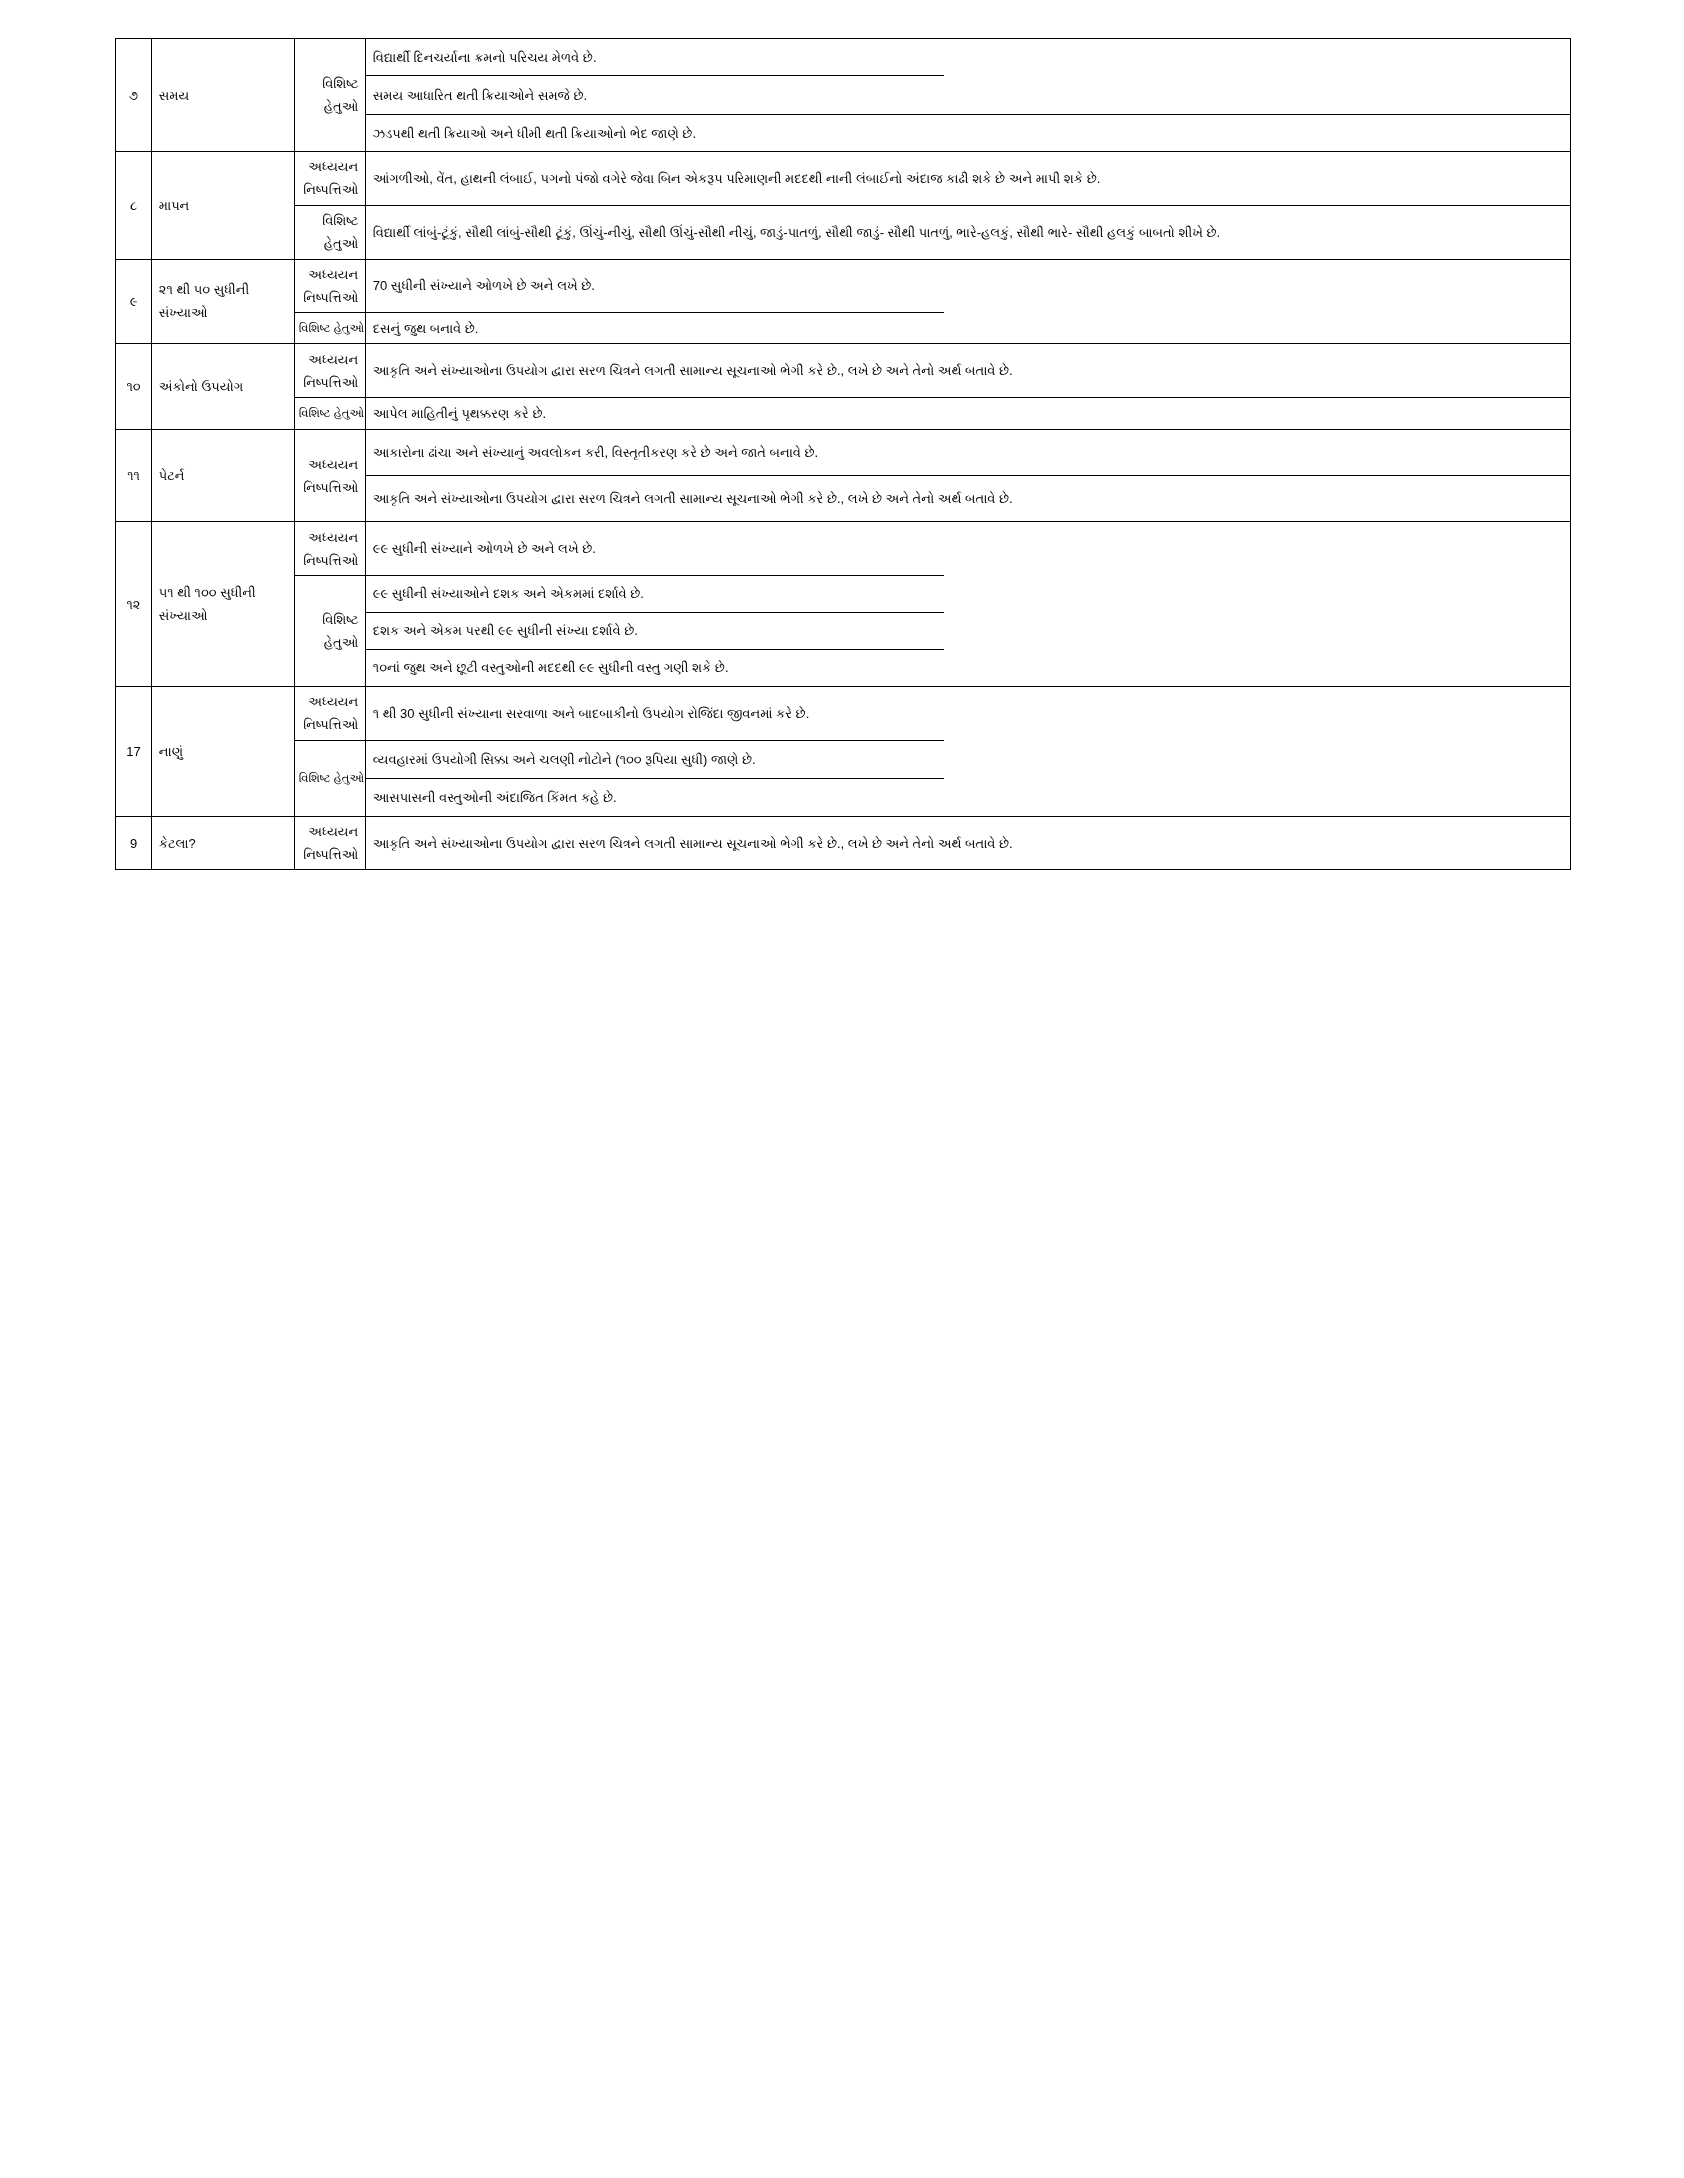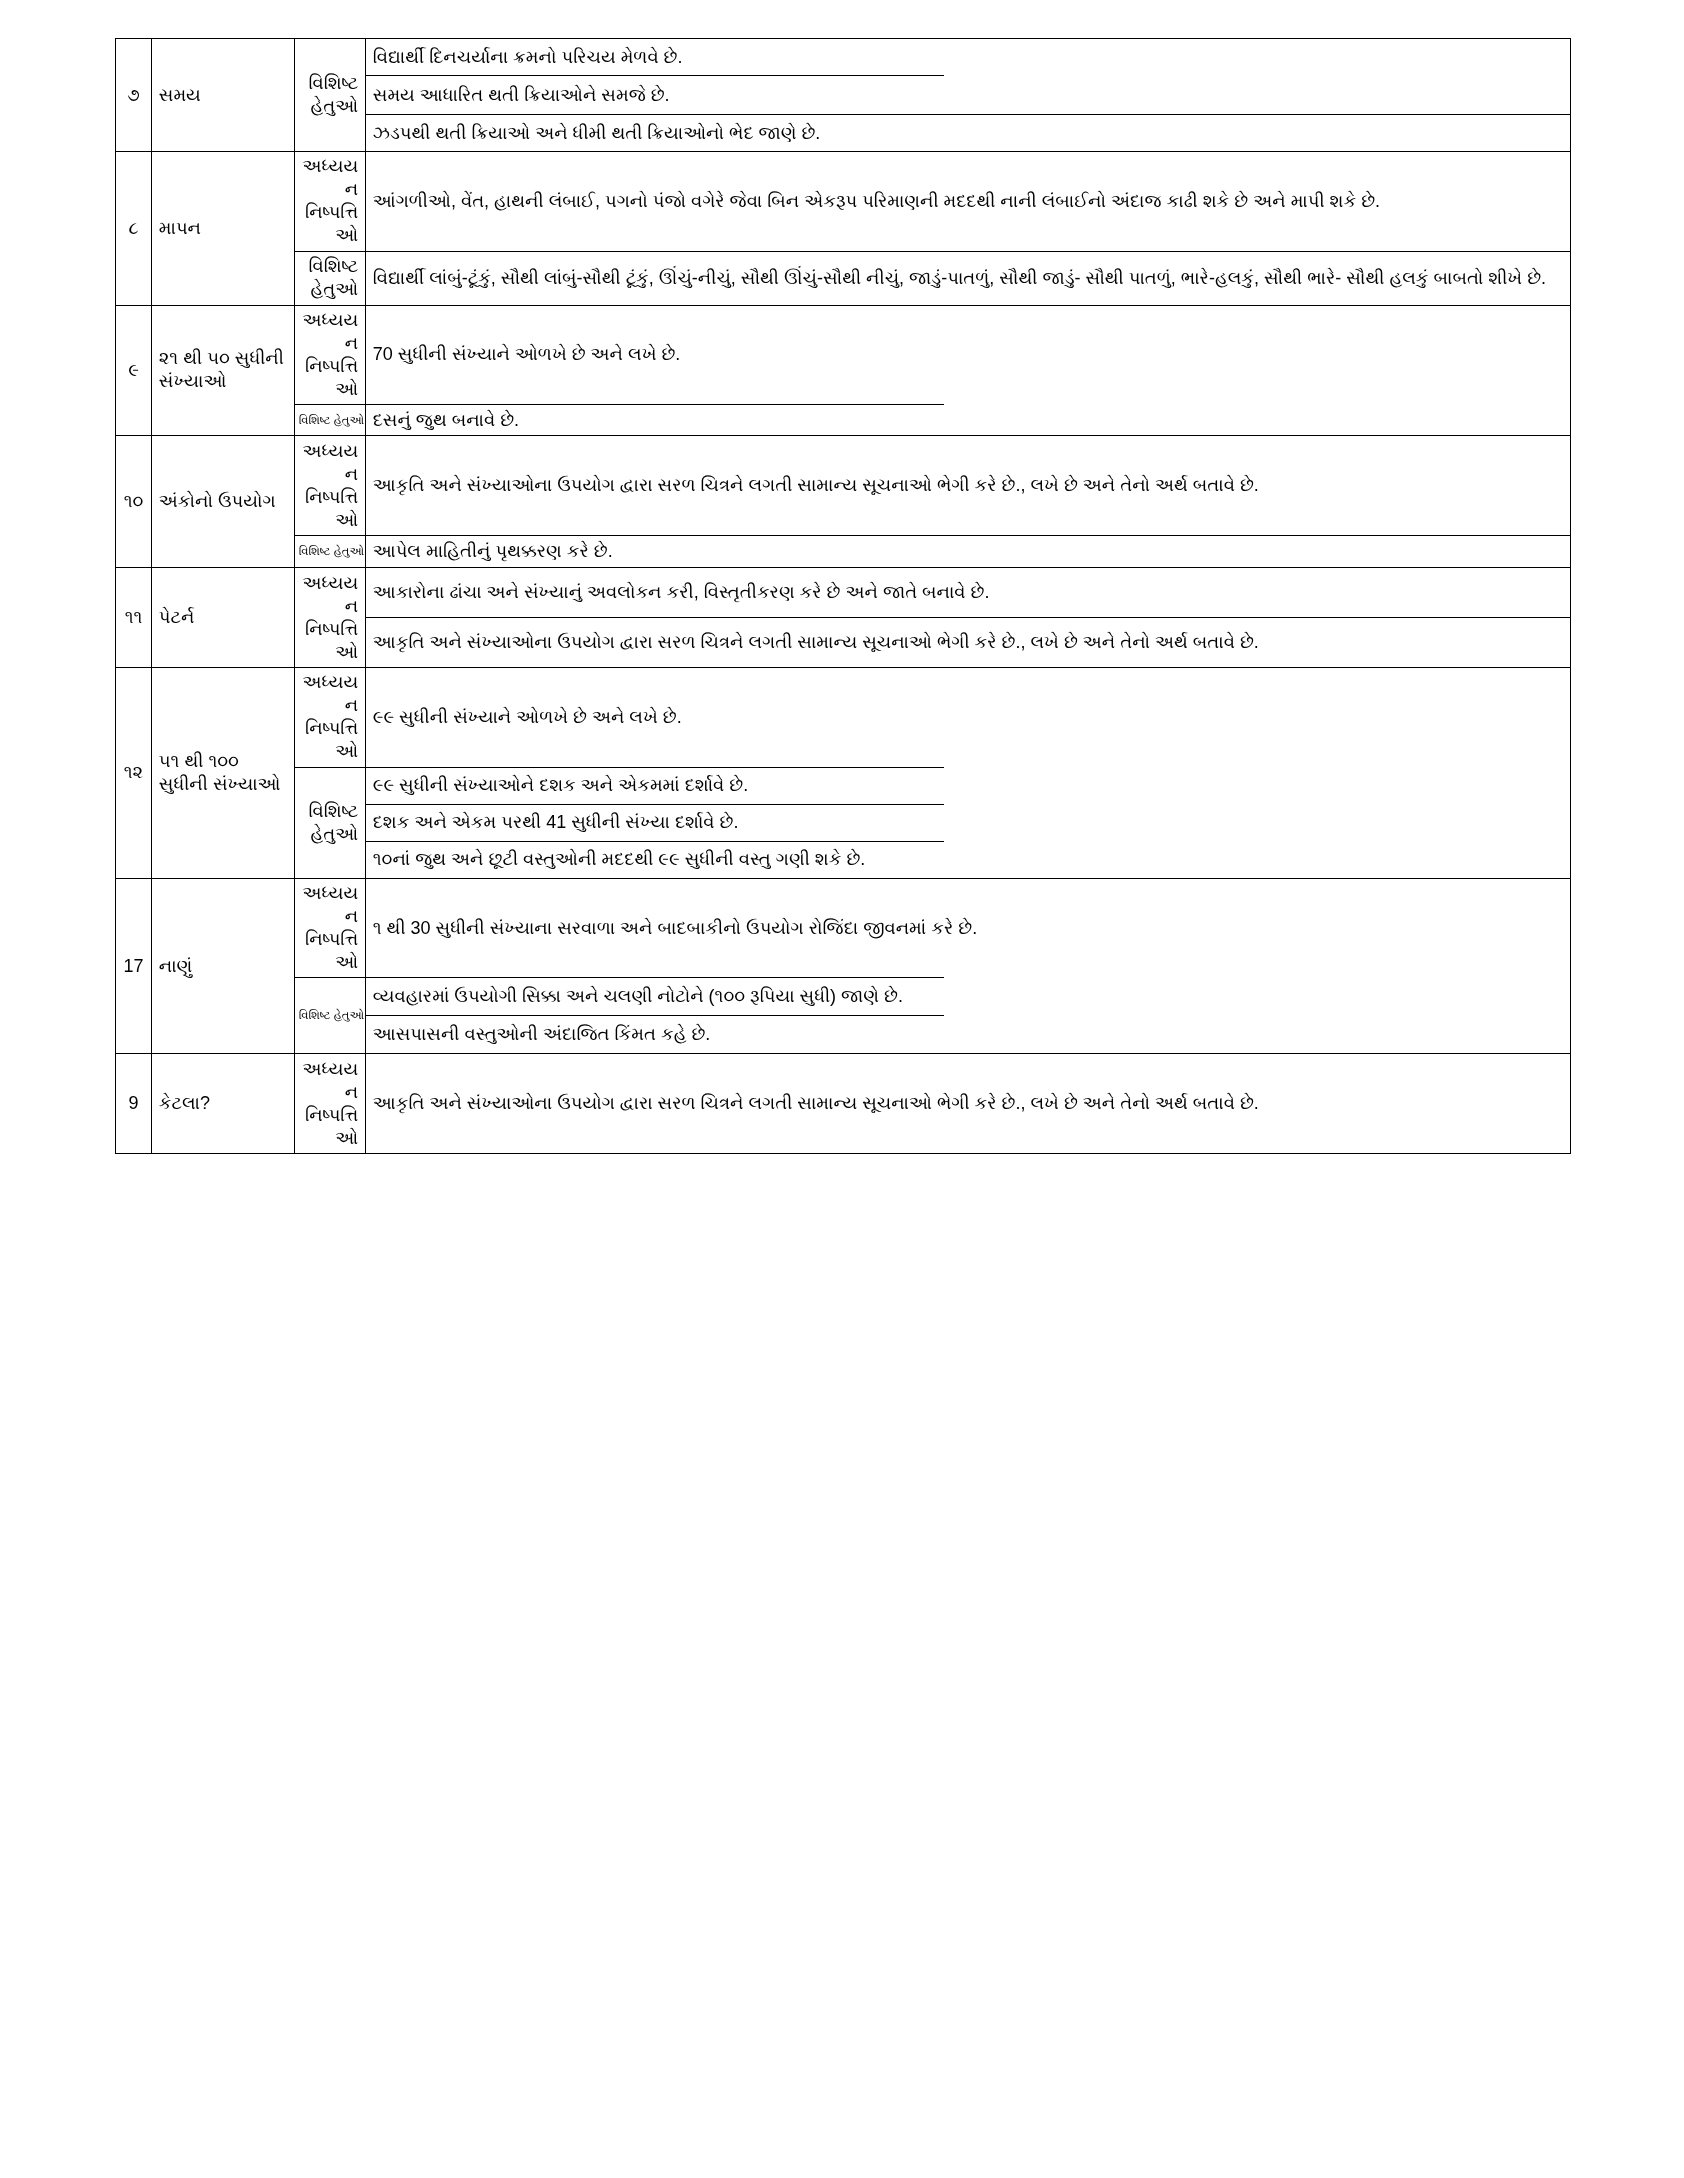--- a/index.html
+++ b/index.html
@@ -28,21 +28,21 @@
     border-spacing: 0;
     table-layout: fixed;
     width: 1455px;
     border-top: 1.7px solid #000;
     border-left: 1.7px solid #000;
   }
   table.grid td {
     border-right: 1.7px solid #000;
     border-bottom: 1.7px solid #000;
     box-sizing: border-box;
-    font-size: 18px;
+    font-size: 13px;
     line-height: 23px;
     vertical-align: middle;
     padding: 3.4px 6.8px;
     word-wrap: break-word;
     overflow-wrap: break-word;
   }
   td.c-no {
     text-align: center;
     padding: 1.7px;
   }
@@ -162,21 +162,21 @@
           <td class="c-no" rowspan="4">૧૨</td>
           <td class="c-topic" rowspan="4">૫૧ થી ૧૦૦ સુધીની સંખ્યાઓ</td>
           <td class="c-cat">અધ્યયન નિષ્પત્તિઓ</td>
           <td class="c-desc partial">૯૯ સુધીની સંખ્યાને ઓળખે છે અને લખે છે.</td>
         </tr>
         <tr class="h43">
           <td class="c-cat" rowspan="3">વિશિષ્ટ હેતુઓ</td>
           <td class="c-desc partial">૯૯ સુધીની સંખ્યાઓને દશક અને એકમમાં દર્શાવે છે.</td>
         </tr>
         <tr class="h43">
-          <td class="c-desc partial">દશક અને એકમ પરથી 41 સુધીની સંખ્યા દર્શાવે છે.</td>
+          <td class="c-desc partial">દશક અને એકમ પરથી ૯૯ સુધીની સંખ્યા દર્શાવે છે.</td>
         </tr>
         <tr class="h43">
           <td class="c-desc">૧૦નાં જુથ અને છૂટી વસ્તુઓની મદદથી ૯૯ સુધીની વસ્તુ ગણી શકે છે.</td>
         </tr>
 
         <tr class="h45">
           <td class="c-no" rowspan="3">17</td>
           <td class="c-topic" rowspan="3">નાણું</td>
           <td class="c-cat">અધ્યયન નિષ્પત્તિઓ</td>
           <td class="c-desc partial">૧ થી 30 સુધીની સંખ્યાના સરવાળા અને બાદબાકીનો ઉપયોગ રોજિંદા જીવનમાં કરે છે.</td>

